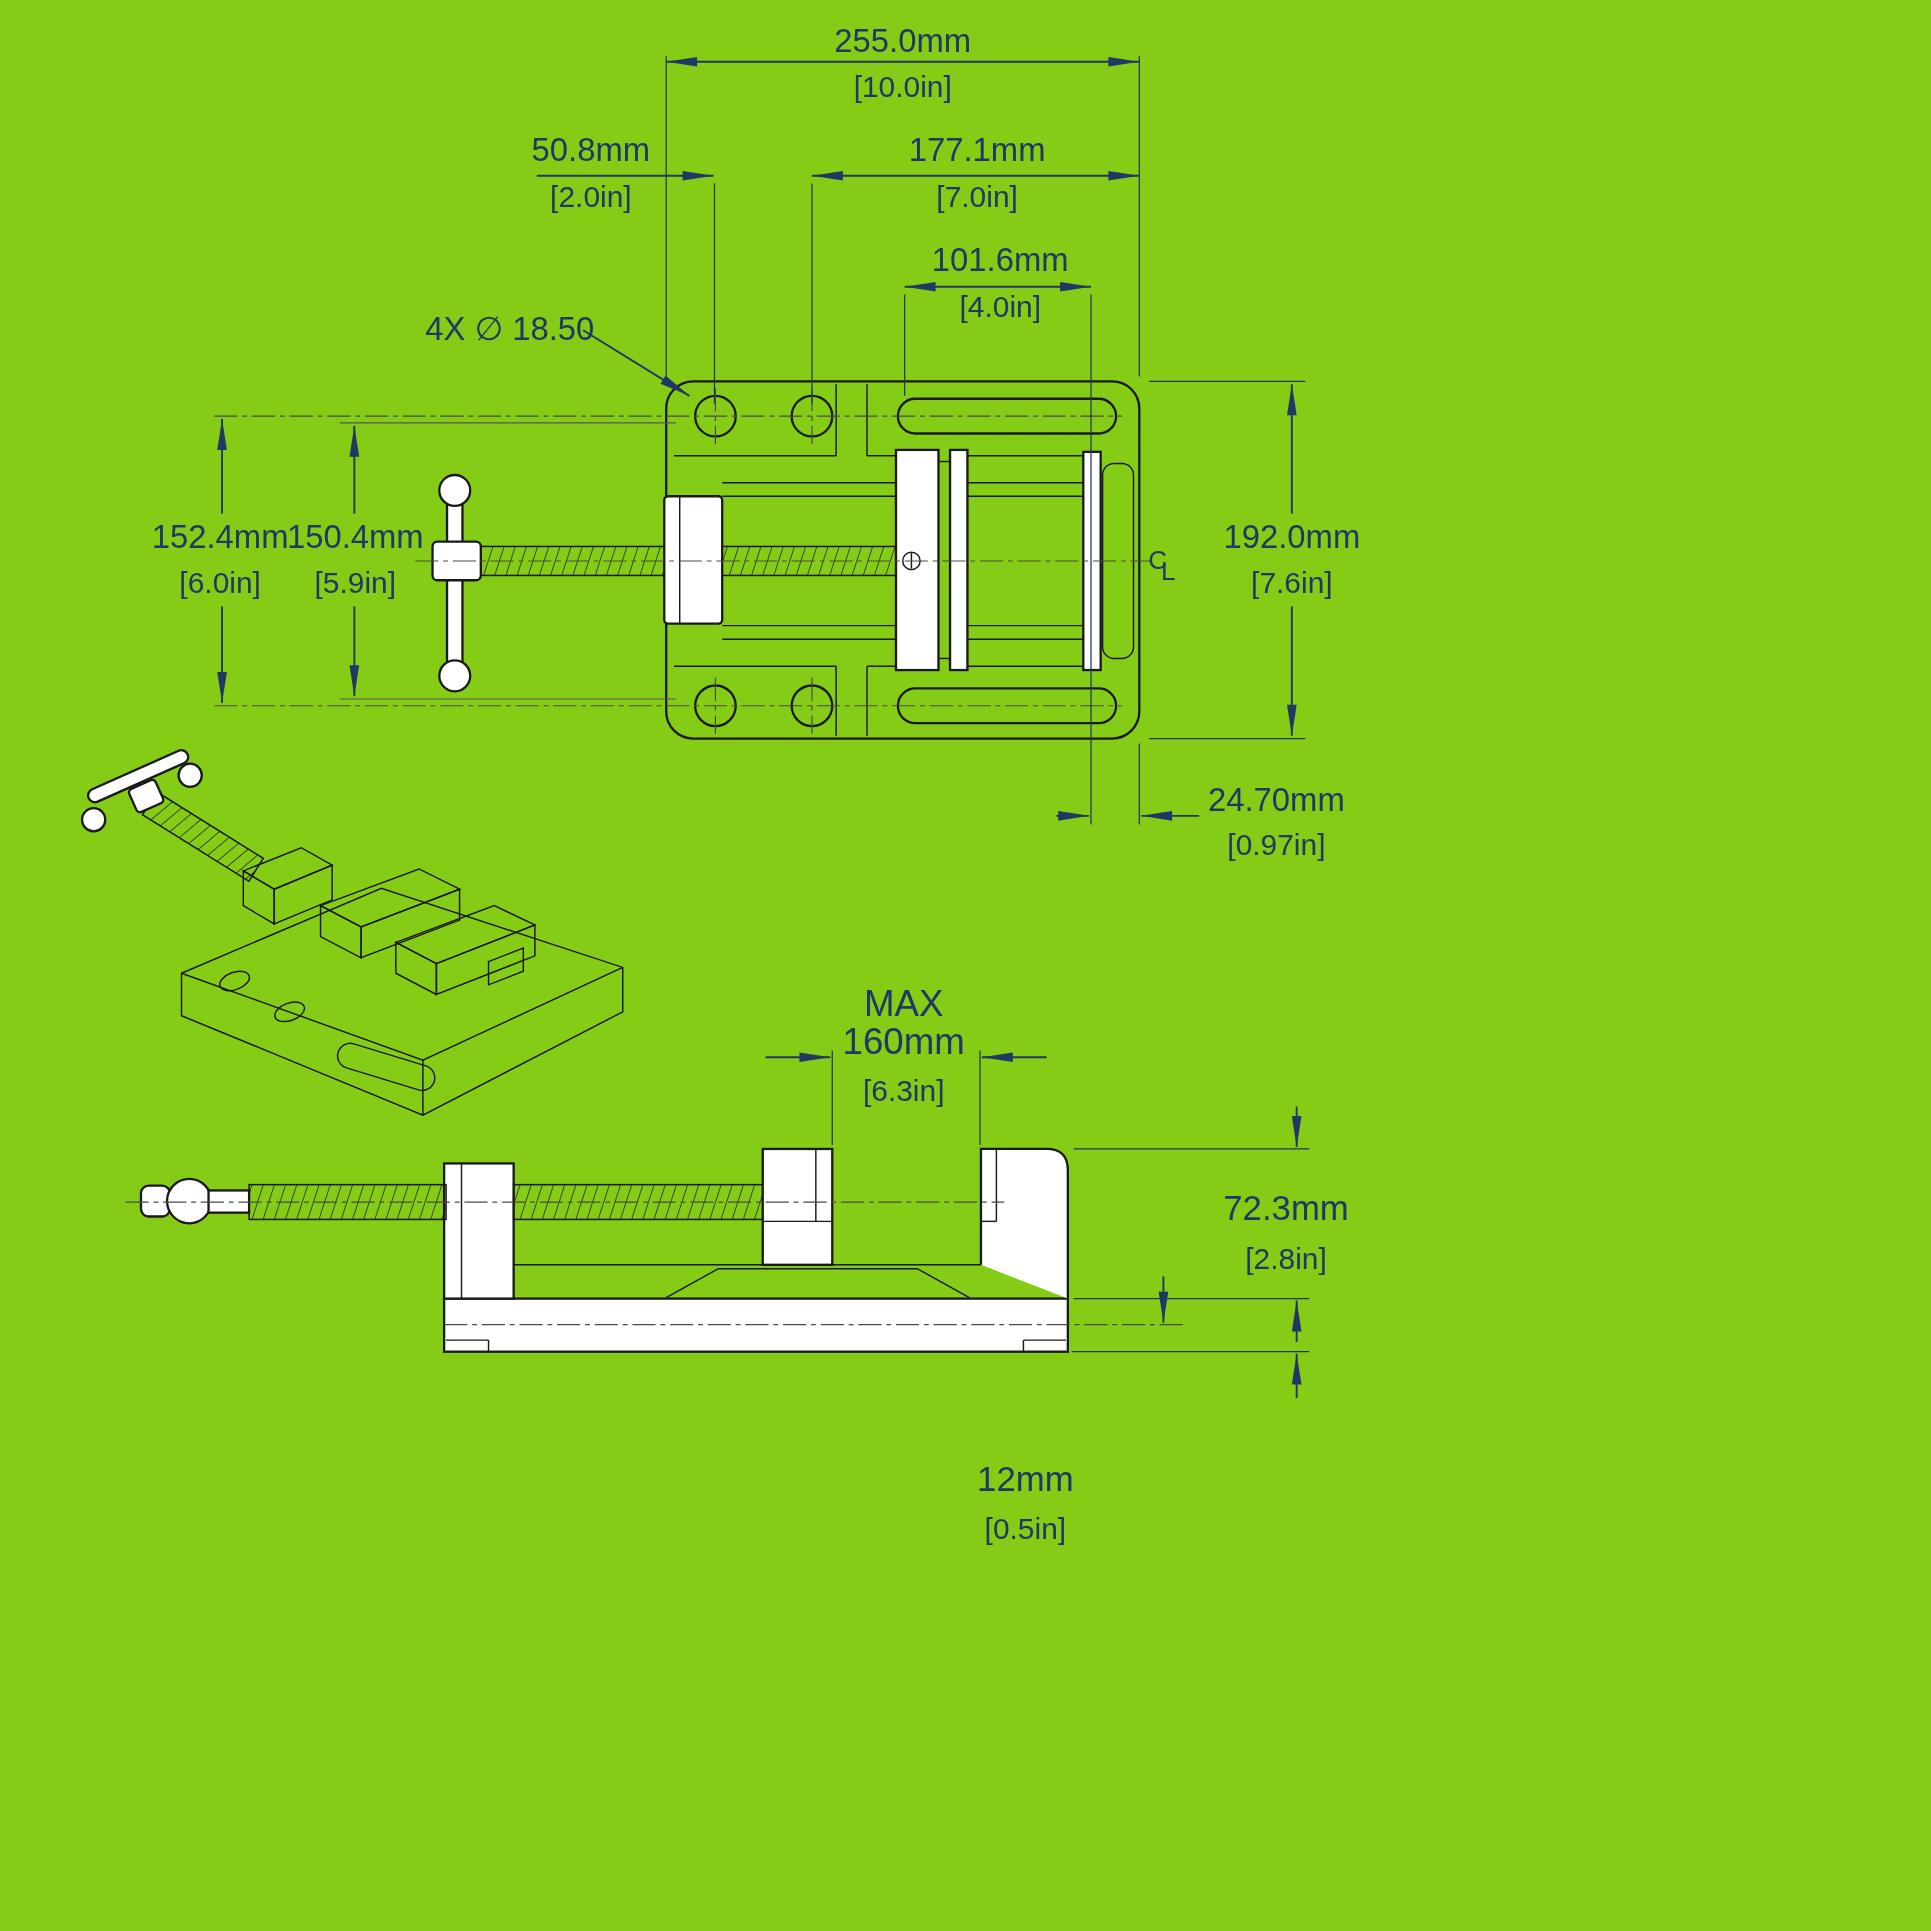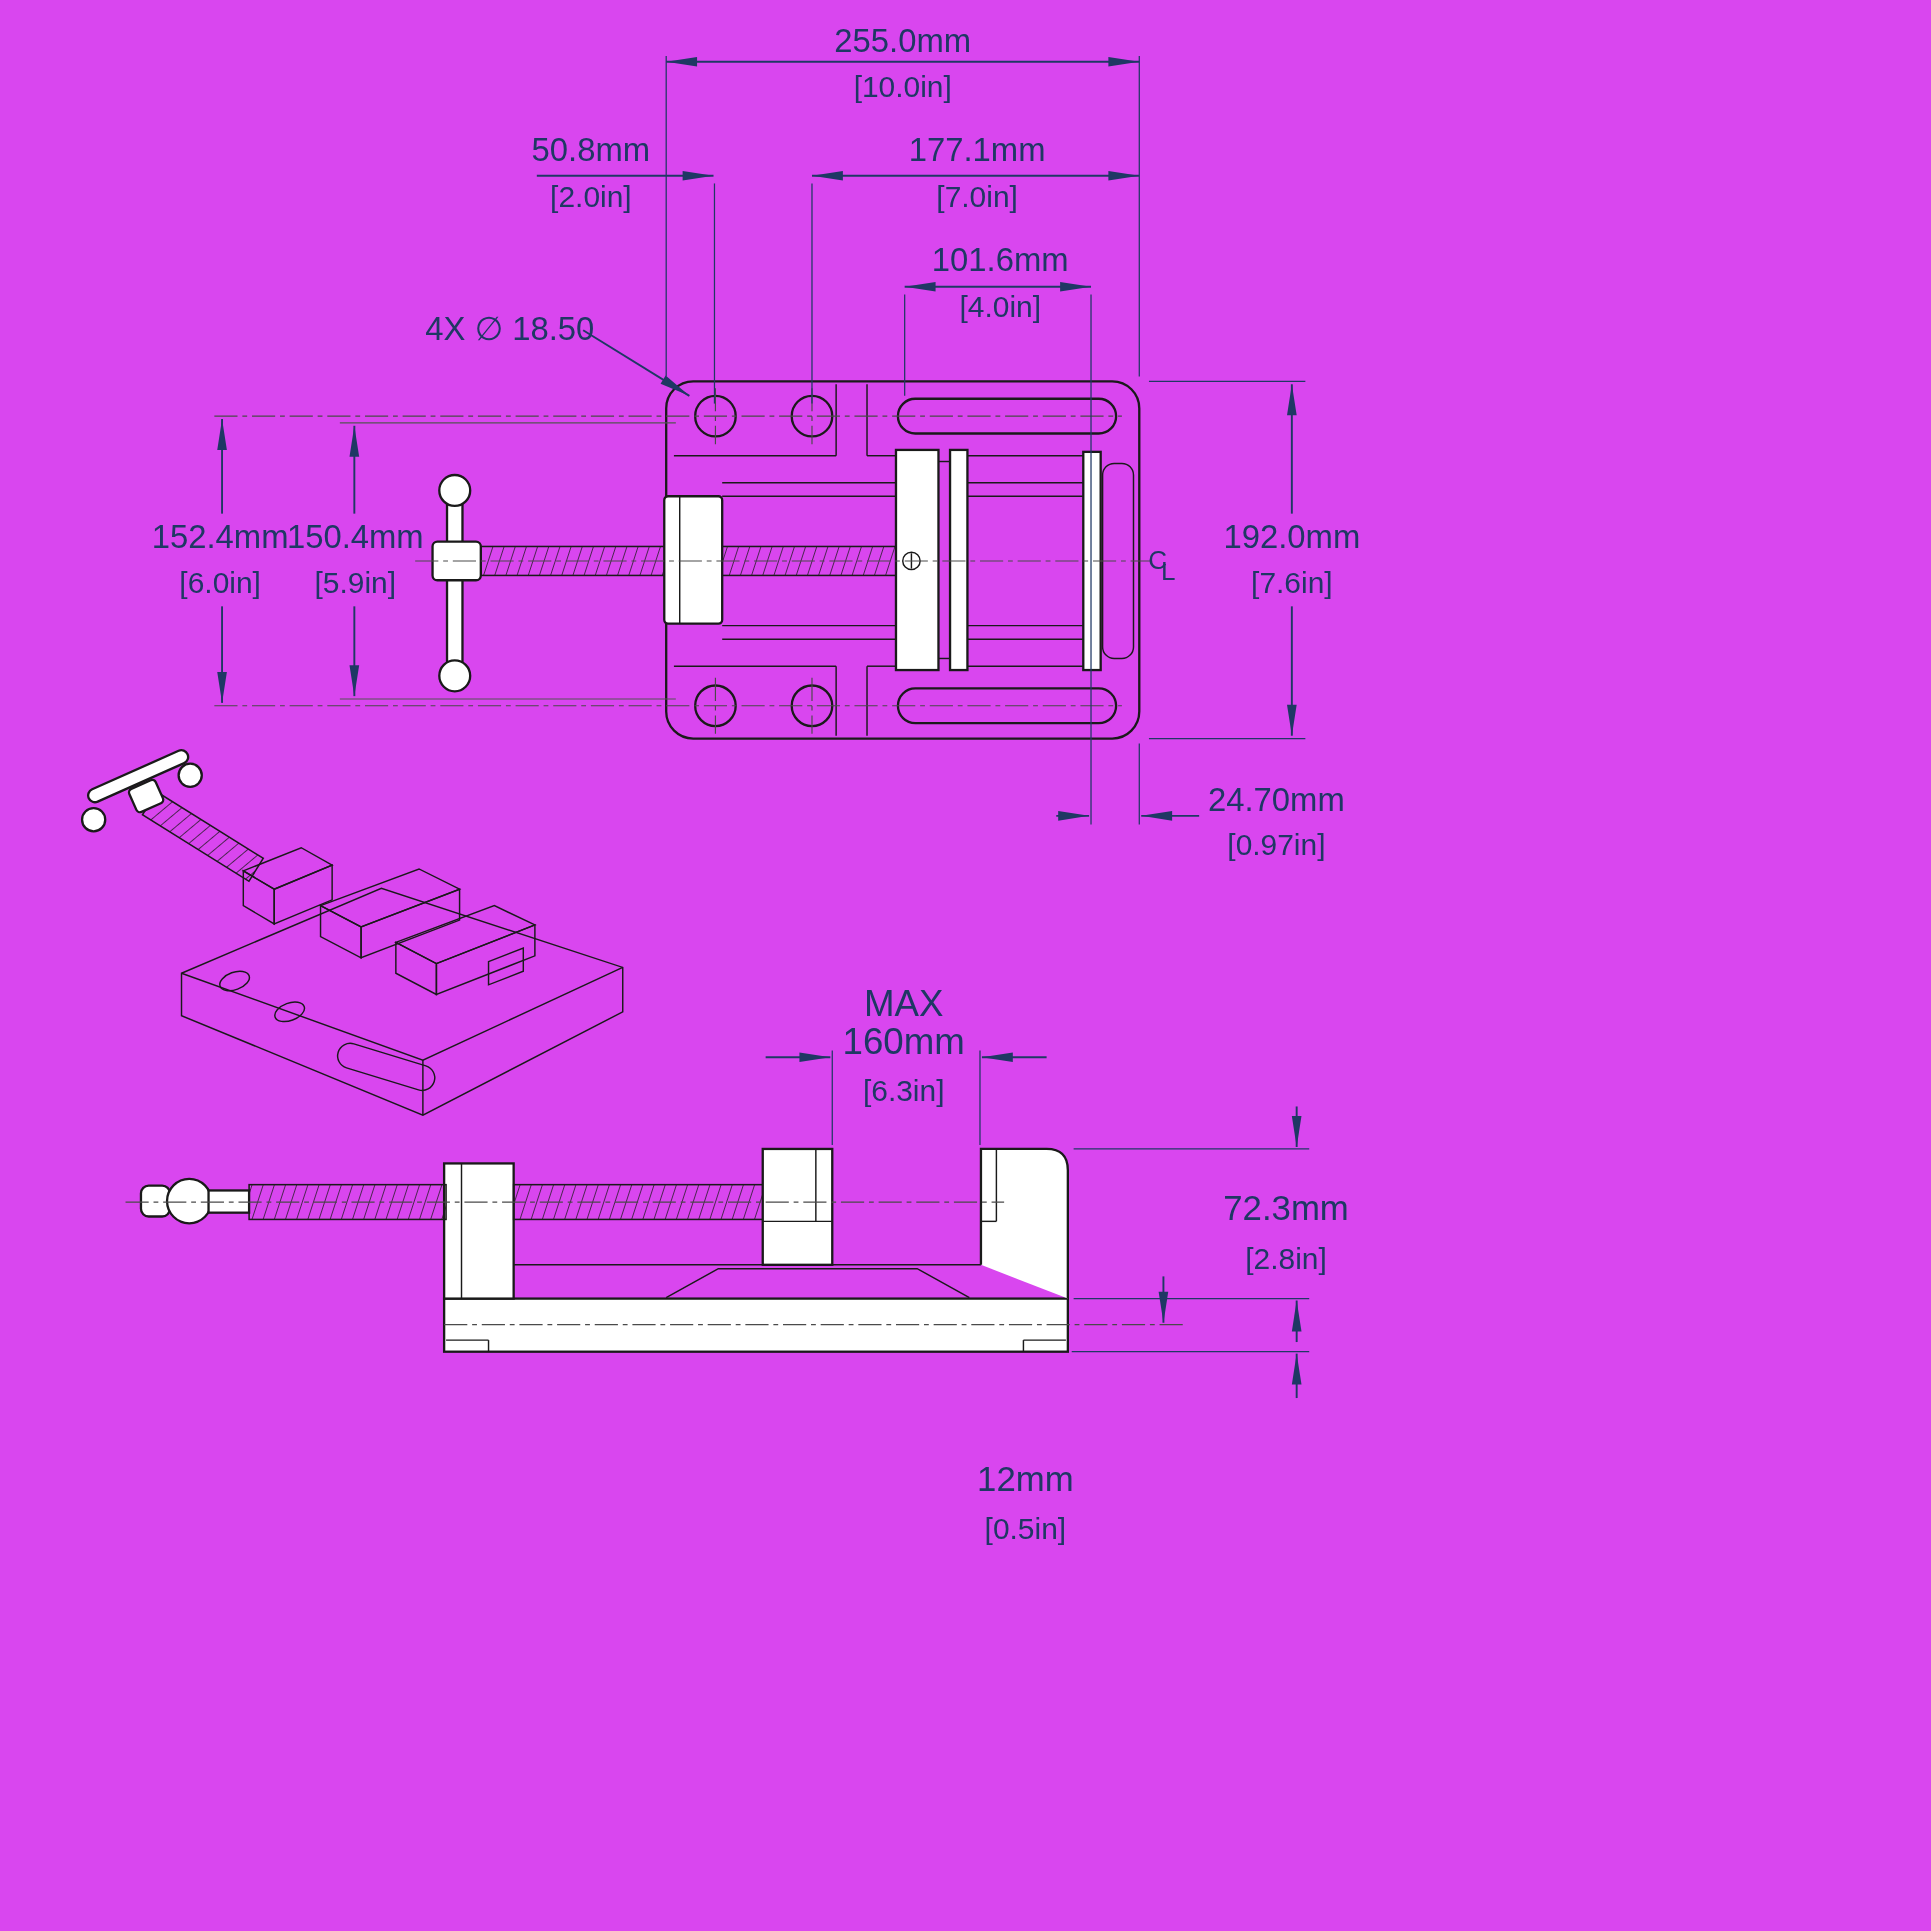--- a/index.html
+++ b/index.html
@@ -1,16 +1,16 @@
 <!DOCTYPE html>
 <html><head>
 <meta charset="utf-8">
 <style>
   html,body { margin:0; padding:0; background:#ffffff; }
-  #canvas { width:1931px; height:1931px; position:relative; background:#d946ef; }
+  #canvas { width:1931px; height:1931px; position:relative; background:#84cc16; }
   svg { display:block; }
 
   
   .ol  { stroke:#1a1a1a; stroke-width:2.4; fill:none; }
   .tl  { stroke:#1a1a1a; stroke-width:1.5; fill:none; }
   .tl2 { stroke:#555555; stroke-width:1.2; fill:none; }
   .cl  { stroke:#4a4a4a; stroke-width:1.2; fill:none; stroke-dasharray:24 5 5 5; }
   .thread { fill:url(#threadPat); stroke:#1a1a1a; stroke-width:1.6; }
   .w { fill:#ffffff; }
 

